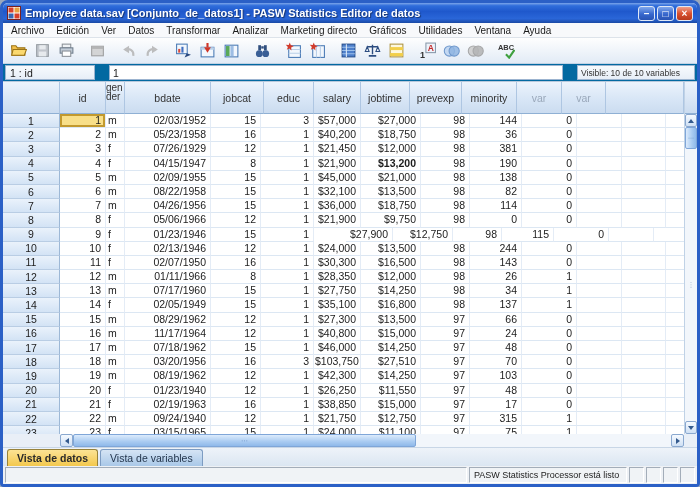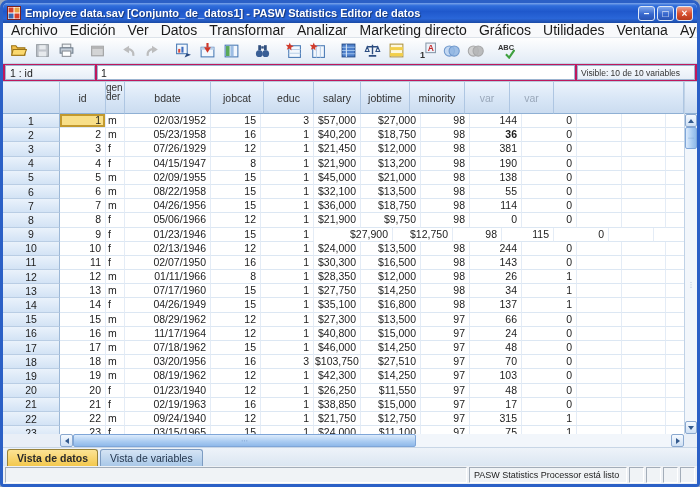--- a/index.html
+++ b/index.html
@@ -13,31 +13,31 @@
   .title{flex:1;color:#fff;font-size:11px;font-weight:bold;text-shadow:1px 1px 1px #16336e;
          white-space:nowrap;overflow:hidden;}
   .winbtns{display:flex;gap:2px;}
   .wbtn{width:17px;height:15px;border:1px solid #dfe8f6;border-radius:3px;color:#fff;font-size:10px;
         line-height:13px;text-align:center;font-weight:bold;
         background:linear-gradient(180deg,#7fa7ec,#3767cd 55%,#2a54b4);}
   .wbtn.close{background:linear-gradient(180deg,#f0a08c,#d9512f 50%,#b83a1c);}
   
   .menubar{height:15px;flex:0 0 15px;background:#f8f9fb;border-bottom:1px solid #dde3ea;
            display:flex;align-items:center;padding-left:2px;}
-  .mitem{font-size:14px;color:#1a1a1a;padding:0 6px;line-height:15px;white-space:nowrap;cursor:default;}
+  .mitem{font-size:10px;color:#1a1a1a;padding:0 6px;line-height:15px;white-space:nowrap;cursor:default;}
   
   .toolbar{height:26px;flex:0 0 26px;display:flex;align-items:center;padding-left:3px;
            background:linear-gradient(180deg,#fefefe,#e2ebf6);border-bottom:1px solid #c2d2e4;}
   .tbtn{width:24px;height:23px;display:flex;align-items:center;justify-content:center;border-radius:2px;}
   .tbtn.gap{margin-left:7px;}
   .tbtn.disabled{opacity:.85;}
   .ticon{display:inline-flex;}
   
-  .cellref{height:18px;flex:0 0 18px;background:#be185d;display:flex;align-items:stretch;
-           border-bottom:1px solid #b9c9dc;padding:1px 2px;gap:2px;}
+  .cellref{height:18px;flex:0 0 18px;background:#0369a1;display:flex;align-items:stretch;
+           border-bottom:1px solid #b9c9dc;padding:1px 2px;gap:14px;}
   .refbox{width:90px;background:linear-gradient(180deg,#f7fafd,#e7eef7);border:1px solid #9cb4d0;
           font-size:10.5px;color:#222;padding:1px 4px;}
   .editor{flex:1;background:#fff;border:1px solid #9cb4d0;font-size:10.5px;color:#222;padding:1px 3px;}
   .visbox{width:118px;background:linear-gradient(180deg,#f7fafd,#e7eef7);border:1px solid #9cb4d0;
           font-size:8.5px;color:#333;padding:2px 2px 0 3px;white-space:nowrap;overflow:hidden;}
   
   .gridwrap{flex:1;display:flex;flex-direction:column;overflow:hidden;background:#e6edf6;}
   .gridbody{flex:1;display:flex;overflow:hidden;}
   .gridview{flex:1;overflow:hidden;background:#fff;}
   .ghead{display:flex;height:32px;}
@@ -319,20 +319,21 @@
       <div class="gridview" id="grid">
           <div class="ghead">
             <div class="hcell" style="width: 57px;"></div>
             <div class="hcell" style="width: 46px;">id</div>
             <div class="hcell wrap" style="width: 19px;">gender</div>
             <div class="hcell" style="width: 86px;">bdate</div>
             <div class="hcell" style="width: 53px;">jobcat</div>
             <div class="hcell" style="width: 50px;">educ</div>
             <div class="hcell" style="width: 47px;">salary</div>
             <div class="hcell" style="width: 49px;">jobtime</div>
+            <div class="hcell" style="width: 52px;">prevexp</div>
             <div class="hcell" style="width: 55px;">minority</div>
             <div class="hcell varhdr" style="width: 45px;">var</div>
             <div class="hcell varhdr" style="width: 44px;">var</div>
             <div class="hcell fill"></div>
           </div>
           <div class="grow">
             <div class="rhdr" style="width: 57px;">1</div>
             <div class="dcell selected" style="width: 46px;">1</div>
             <div class="dcell left" style="width: 19px;">m</div>
             <div class="dcell" style="width: 86px;">02/03/1952</div>
@@ -350,21 +351,21 @@
           <div class="grow">
             <div class="rhdr" style="width: 57px;">2</div>
             <div class="dcell" style="width: 46px;">2</div>
             <div class="dcell left" style="width: 19px;">m</div>
             <div class="dcell" style="width: 86px;">05/23/1958</div>
             <div class="dcell" style="width: 50px;">16</div>
             <div class="dcell" style="width: 53px;">1</div>
             <div class="dcell" style="width: 47px;">$40,200</div>
             <div class="dcell" style="width: 60px;">$18,750</div>
             <div class="dcell" style="width: 49px;">98</div>
-            <div class="dcell" style="width: 52px; font-weight: bold;">36</div>
+            <div class="dcell" style="width: 52px;">36</div>
             <div class="dcell" style="width: 55px;">0</div>
             <div class="dcell" style="width: 45px;"></div>
             <div class="dcell" style="width: 44px;"></div>
             <div class="dcell fill"></div>
           </div>
           <div class="grow">
             <div class="rhdr" style="width: 57px;">3</div>
             <div class="dcell" style="width: 46px;">3</div>
             <div class="dcell left" style="width: 19px;">f</div>
             <div class="dcell" style="width: 86px;">07/26/1929</div>
@@ -380,21 +381,21 @@
             <div class="dcell fill"></div>
           </div>
           <div class="grow">
             <div class="rhdr" style="width: 57px;">4</div>
             <div class="dcell" style="width: 46px;">4</div>
             <div class="dcell left" style="width: 19px;">f</div>
             <div class="dcell" style="width: 86px;">04/15/1947</div>
             <div class="dcell" style="width: 50px;">8</div>
             <div class="dcell" style="width: 53px;">1</div>
             <div class="dcell" style="width: 47px;">$21,900</div>
-            <div class="dcell" style="width: 60px;">$13,200</div>
+            <div class="dcell" style="width: 60px; font-weight: bold;">$13,200</div>
             <div class="dcell" style="width: 49px;">98</div>
             <div class="dcell" style="width: 52px;">190</div>
             <div class="dcell" style="width: 55px;">0</div>
             <div class="dcell" style="width: 45px;"></div>
             <div class="dcell" style="width: 44px;"></div>
             <div class="dcell fill"></div>
           </div>
           <div class="grow">
             <div class="rhdr" style="width: 57px;">5</div>
             <div class="dcell" style="width: 46px;">5</div>
@@ -414,21 +415,21 @@
           <div class="grow">
             <div class="rhdr" style="width: 57px;">6</div>
             <div class="dcell" style="width: 46px;">6</div>
             <div class="dcell left" style="width: 19px;">m</div>
             <div class="dcell" style="width: 86px;">08/22/1958</div>
             <div class="dcell" style="width: 50px;">15</div>
             <div class="dcell" style="width: 53px;">1</div>
             <div class="dcell" style="width: 47px;">$32,100</div>
             <div class="dcell" style="width: 60px;">$13,500</div>
             <div class="dcell" style="width: 49px;">98</div>
-            <div class="dcell" style="width: 52px;">55</div>
+            <div class="dcell" style="width: 52px;">82</div>
             <div class="dcell" style="width: 55px;">0</div>
             <div class="dcell" style="width: 45px;"></div>
             <div class="dcell" style="width: 44px;"></div>
             <div class="dcell fill"></div>
           </div>
           <div class="grow">
             <div class="rhdr" style="width: 57px;">7</div>
             <div class="dcell" style="width: 46px;">7</div>
             <div class="dcell left" style="width: 19px;">m</div>
             <div class="dcell" style="width: 86px;">04/26/1956</div>
@@ -536,21 +537,21 @@
             <div class="dcell" style="width: 52px;">34</div>
             <div class="dcell" style="width: 55px;">1</div>
             <div class="dcell" style="width: 45px;"></div>
             <div class="dcell" style="width: 44px;"></div>
             <div class="dcell fill"></div>
           </div>
           <div class="grow">
             <div class="rhdr" style="width: 57px;">14</div>
             <div class="dcell" style="width: 46px;">14</div>
             <div class="dcell left" style="width: 19px;">f</div>
-            <div class="dcell" style="width: 86px;">04/26/1949</div>
+            <div class="dcell" style="width: 86px;">02/05/1949</div>
             <div class="dcell" style="width: 50px;">15</div>
             <div class="dcell" style="width: 53px;">1</div>
             <div class="dcell" style="width: 47px;">$35,100</div>
             <div class="dcell" style="width: 60px;">$16,800</div>
             <div class="dcell" style="width: 49px;">98</div>
             <div class="dcell" style="width: 52px;">137</div>
             <div class="dcell" style="width: 55px;">1</div>
             <div class="dcell" style="width: 45px;"></div>
             <div class="dcell" style="width: 44px;"></div>
             <div class="dcell fill"></div>

